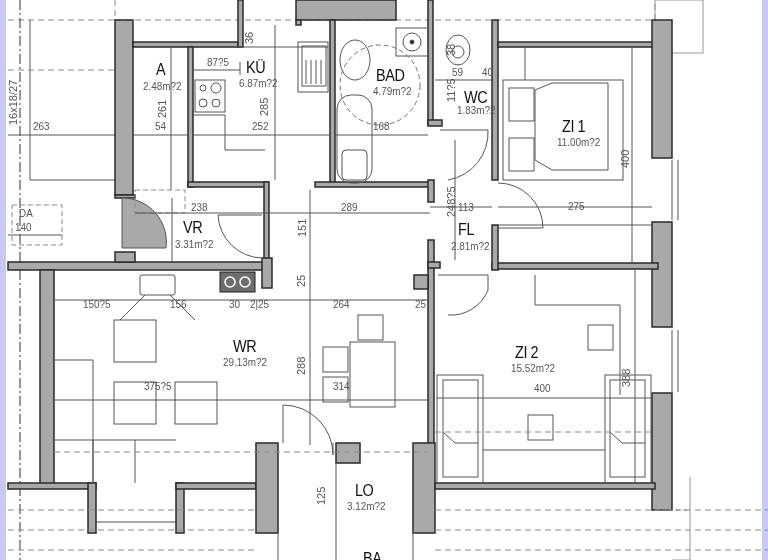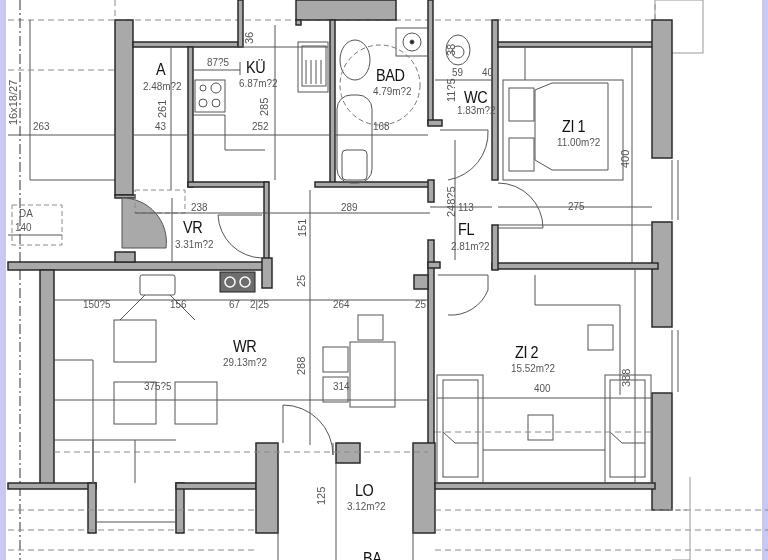--- a/index.html
+++ b/index.html
@@ -220,41 +220,41 @@
 
 <div class="lbl room-name" style="left:515px;top:343px">ZI 2</div>
 <div class="lbl room-area" style="left:511px;top:362px">15.52m?2</div>
 
 <div class="lbl room-name" style="left:355px;top:481px">LO</div>
 <div class="lbl room-area" style="left:347px;top:500px">3.12m?2</div>
 
 <div class="lbl dim-v" style="left:7px;top:125px">16x18/27</div>
 <div class="lbl dim" style="left:33px;top:120px">263</div>
 <div class="lbl dim-v" style="left:156px;top:118px">261</div>
-<div class="lbl dim" style="left:155px;top:120px">43</div>
+<div class="lbl dim" style="left:155px;top:120px">54</div>
 <div class="lbl dim" style="left:207px;top:56px">87?5</div>
 <div class="lbl dim-v" style="left:243px;top:44px">36</div>
 <div class="lbl dim-v" style="left:258px;top:116px">285</div>
 <div class="lbl dim" style="left:252px;top:120px">252</div>
 <div class="lbl dim" style="left:373px;top:120px">168</div>
 <div class="lbl dim-v" style="left:445px;top:102px">11?5</div>
 <div class="lbl dim" style="left:452px;top:66px">59</div>
 <div class="lbl dim" style="left:482px;top:66px">40</div>
 <div class="lbl dim-v" style="left:445px;top:56px">38</div>
 <div class="lbl dim-v" style="left:619px;top:168px">400</div>
 <div class="lbl dim" style="left:568px;top:200px">275</div>
 <div class="lbl dim" style="left:191px;top:201px">238</div>
 <div class="lbl dim" style="left:341px;top:201px">289</div>
 <div class="lbl dim-v" style="left:296px;top:237px">151</div>
 <div class="lbl dim-v" style="left:445px;top:217px">248?5</div>
 <div class="lbl dim" style="left:458px;top:201px">113</div>
 <div class="lbl dim-v" style="left:295px;top:287px">25</div>
 <div class="lbl dim" style="left:83px;top:298px">150?5</div>
 <div class="lbl dim" style="left:170px;top:298px">156</div>
-<div class="lbl dim" style="left:229px;top:298px">67</div>
+<div class="lbl dim" style="left:229px;top:298px">30</div>
 <div class="lbl dim" style="left:250px;top:298px">2|25</div>
 <div class="lbl dim" style="left:333px;top:298px">264</div>
 <div class="lbl dim" style="left:415px;top:298px">25</div>
 <div class="lbl dim-v" style="left:295px;top:375px">288</div>
 <div class="lbl dim" style="left:144px;top:380px">375?5</div>
 <div class="lbl dim" style="left:333px;top:380px">314</div>
 <div class="lbl dim" style="left:534px;top:382px">400</div>
 <div class="lbl dim-v" style="left:620px;top:387px">388</div>
 <div class="lbl dim-v" style="left:315px;top:505px">125</div>
 <div class="lbl dim" style="left:19px;top:207px">DA</div>

